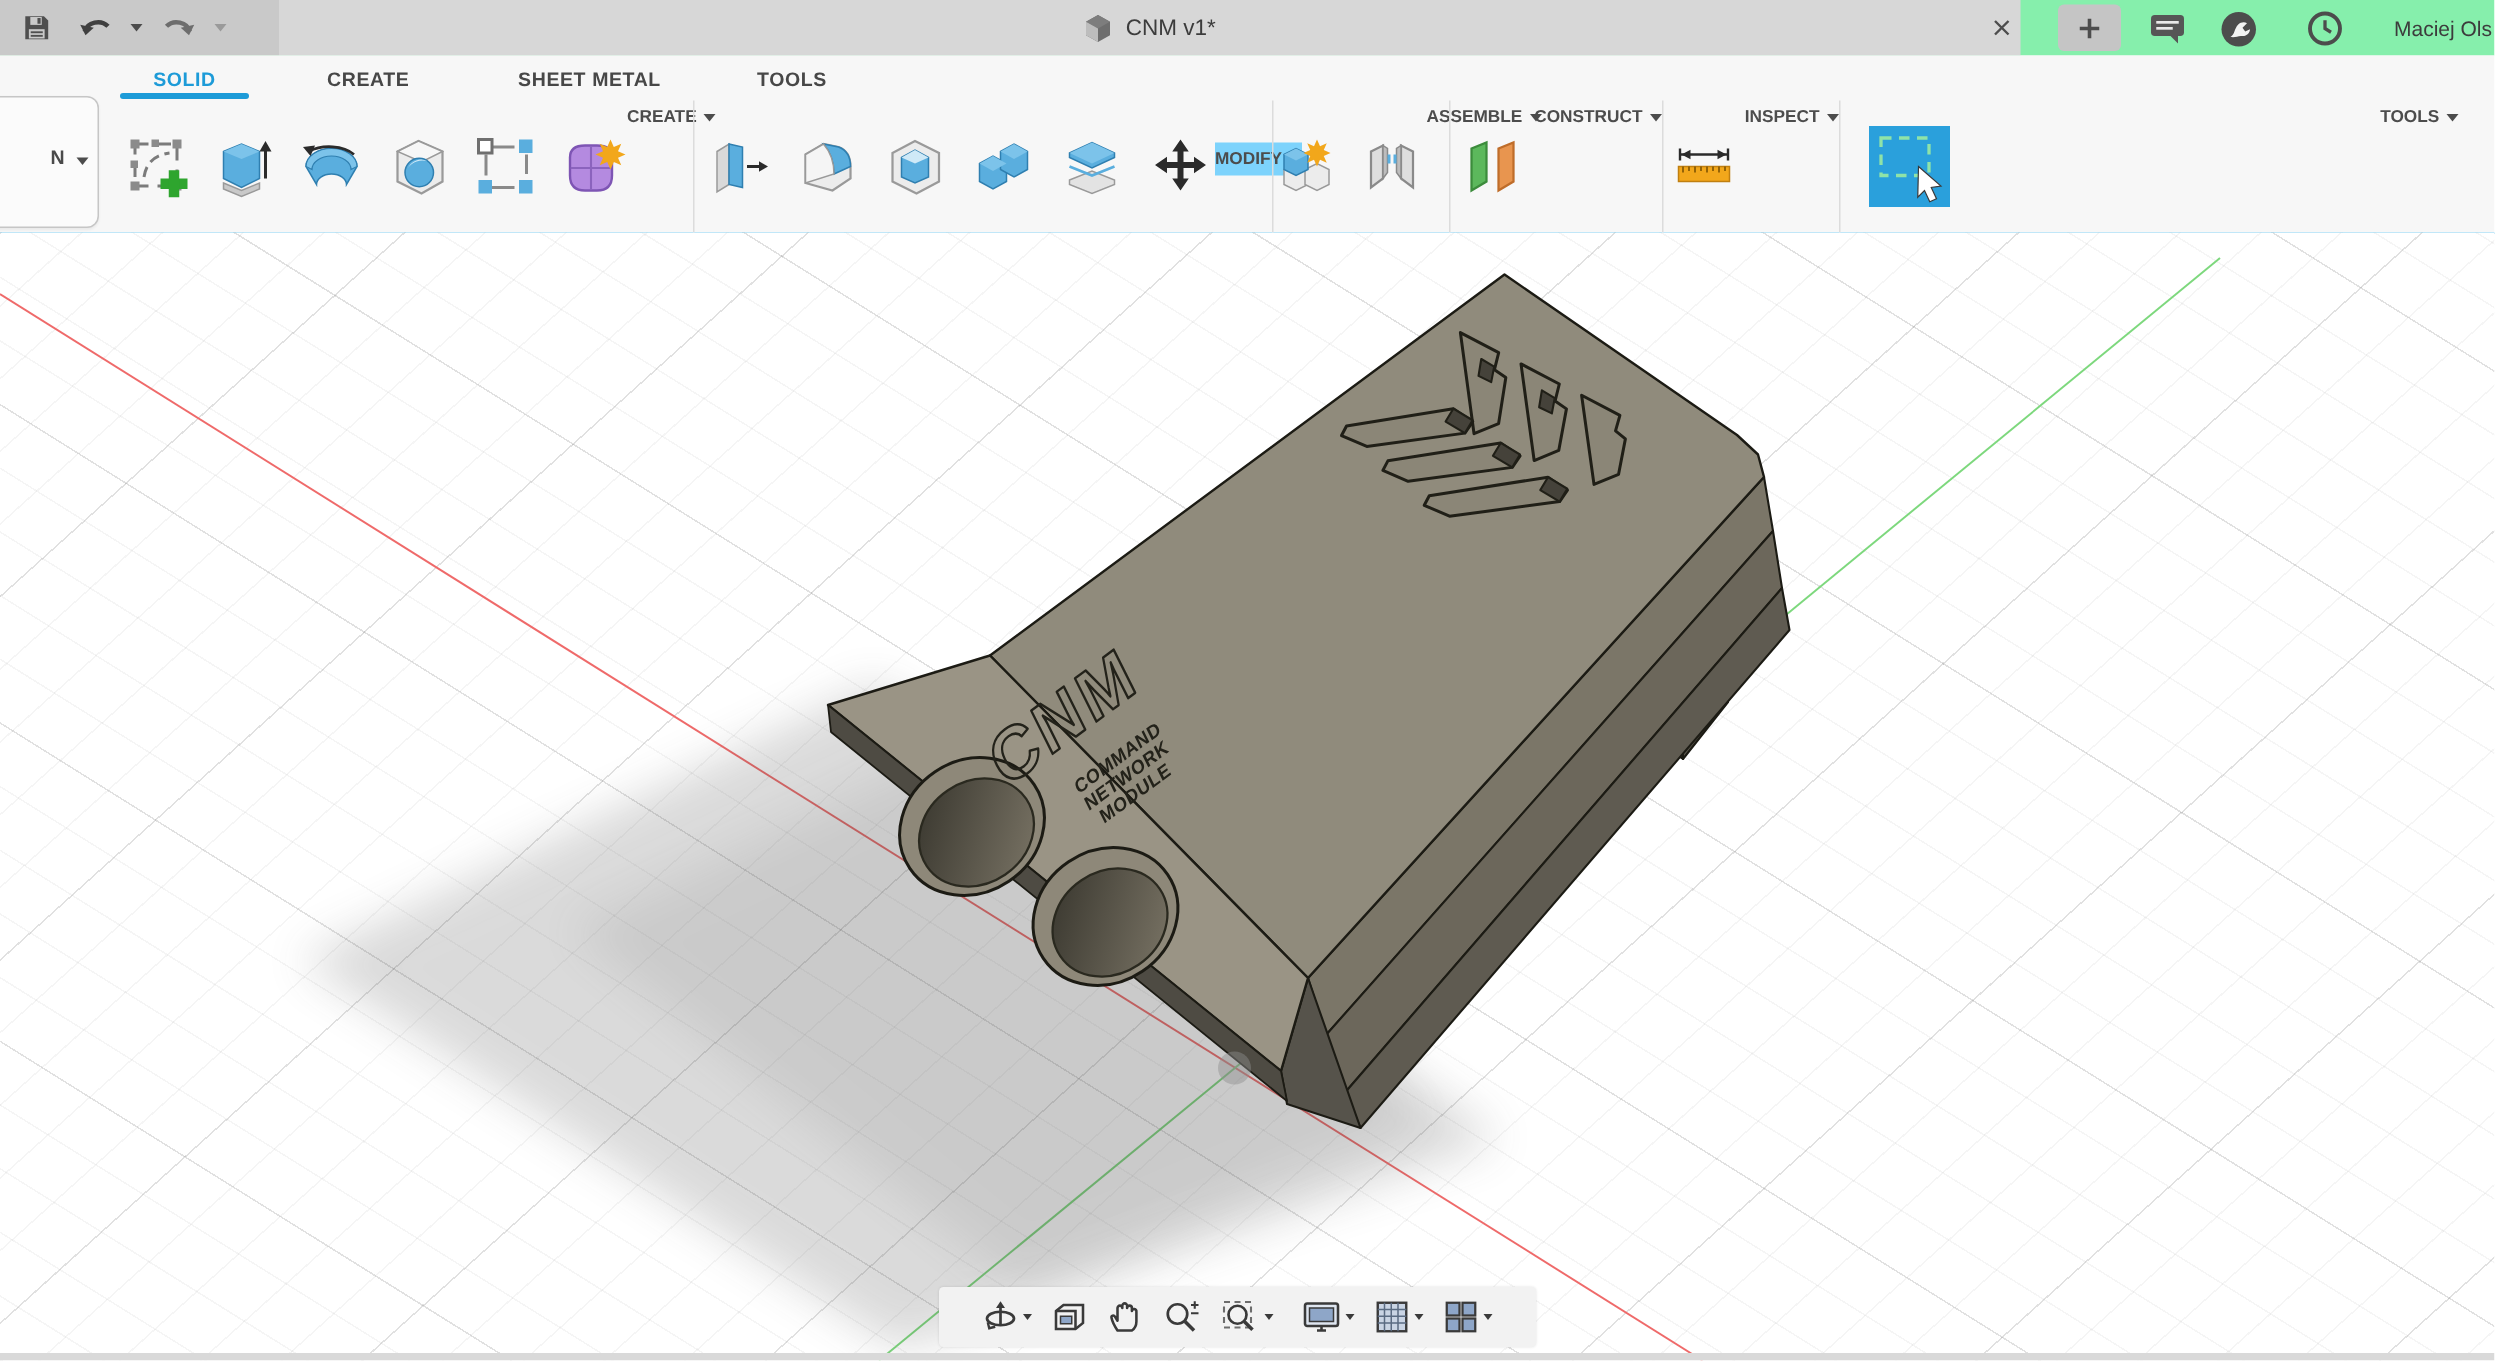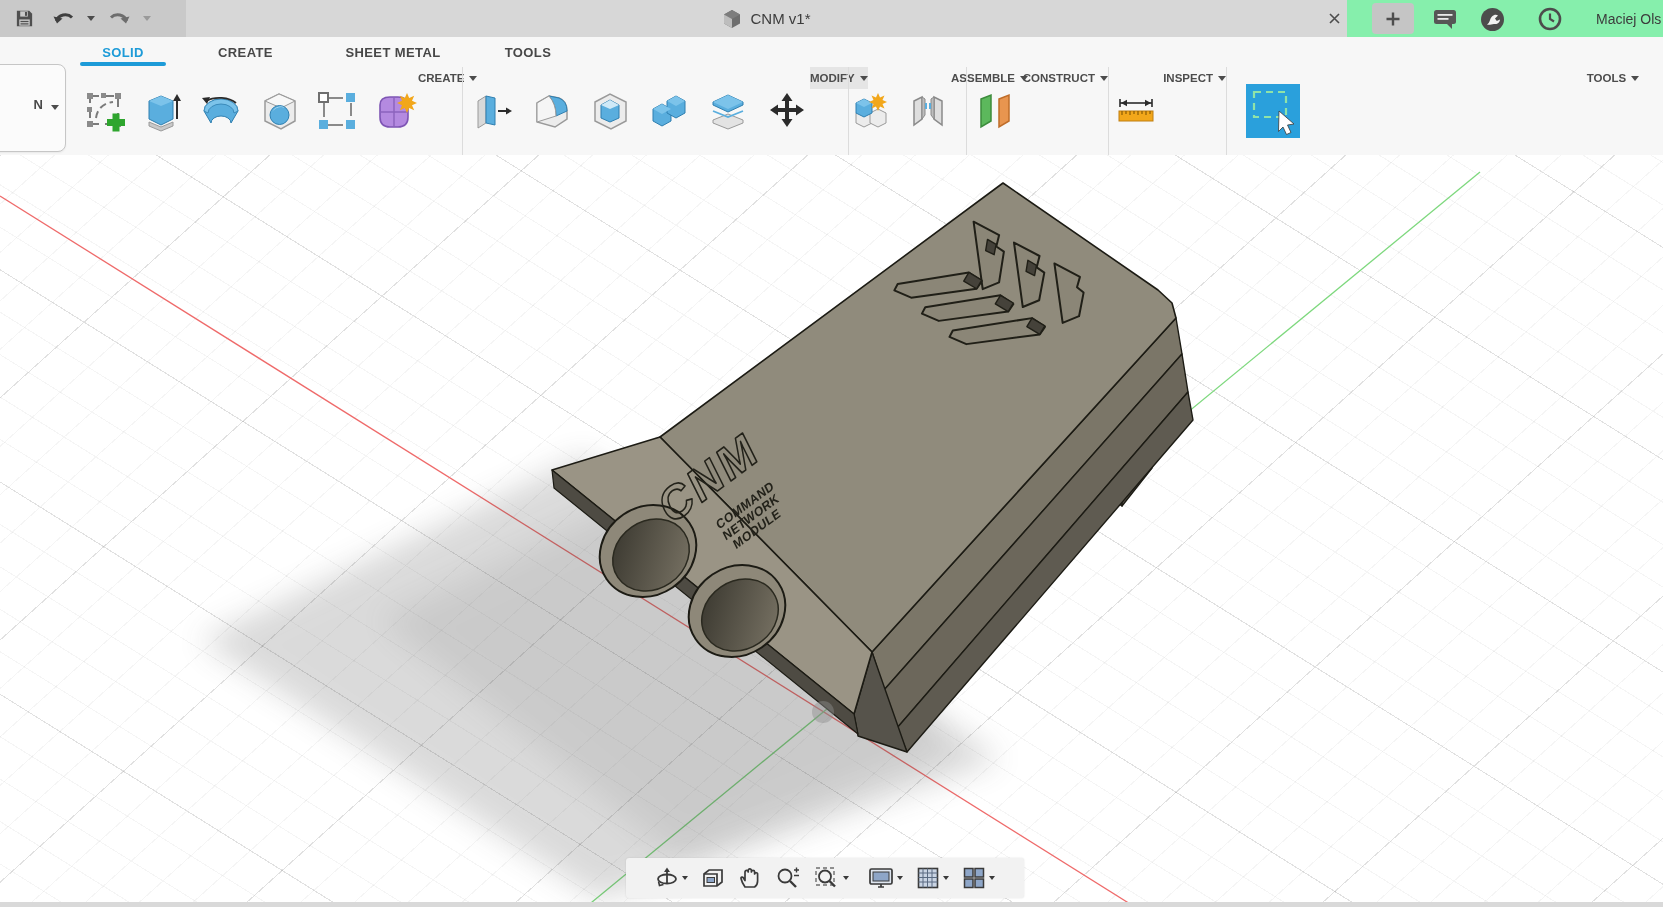--- a/index.html
+++ b/index.html
@@ -50,21 +50,21 @@
   .g-create{width:462px;}  .g-create .icons-row{padding-left:82px;gap:12px;}
   .g-modify{width:386px;}  .g-modify .icons-row{padding-left:6px;gap:13px;}
   .g-assemble{width:118px;}.g-assemble .icons-row{justify-content:center;gap:10px;}
   .g-construct{width:142px;}.g-construct .icons-row{justify-content:center;}
   .g-inspect{width:118px;} .g-inspect .icons-row{justify-content:center;}
   .g-insert{width:98px;}   .g-insert .icons-row{justify-content:center;}
   .g-select{flex:1;}       .g-select .icons-row{justify-content:flex-start;padding-left:18px;}
   .ticon{width:46px;height:46px;display:flex;align-items:center;justify-content:center;cursor:pointer;}
   .glabel{height:22px;display:flex;align-items:center;justify-content:center;gap:5px;
        font-size:11.5px;font-weight:bold;color:#4c4c4c;cursor:pointer;}
-  .glabel.hl{background:#e5e5e5;}
+  .glabel.hl{background:#7dd3fc;margin-top:28px;}
   .caret{width:0;height:0;border-left:4px solid transparent;border-right:4px solid transparent;
        border-top:5px solid #4c4c4c;display:inline-block;}
   .caret.lt{border-top-color:#9a9a9a;}
 
   
   .viewport{position:absolute;left:0;top:155px;width:1663px;height:752px;background:#fff;
      background-image:
        repeating-linear-gradient(32deg,  rgba(60,60,60,0.11) 0 1px, transparent 1px 180px),
        repeating-linear-gradient(138deg, rgba(60,60,60,0.11) 0 1px, transparent 1px 180px),
        repeating-linear-gradient(32deg,  rgba(60,60,60,0.05) 0 1px, transparent 1px 36px),

